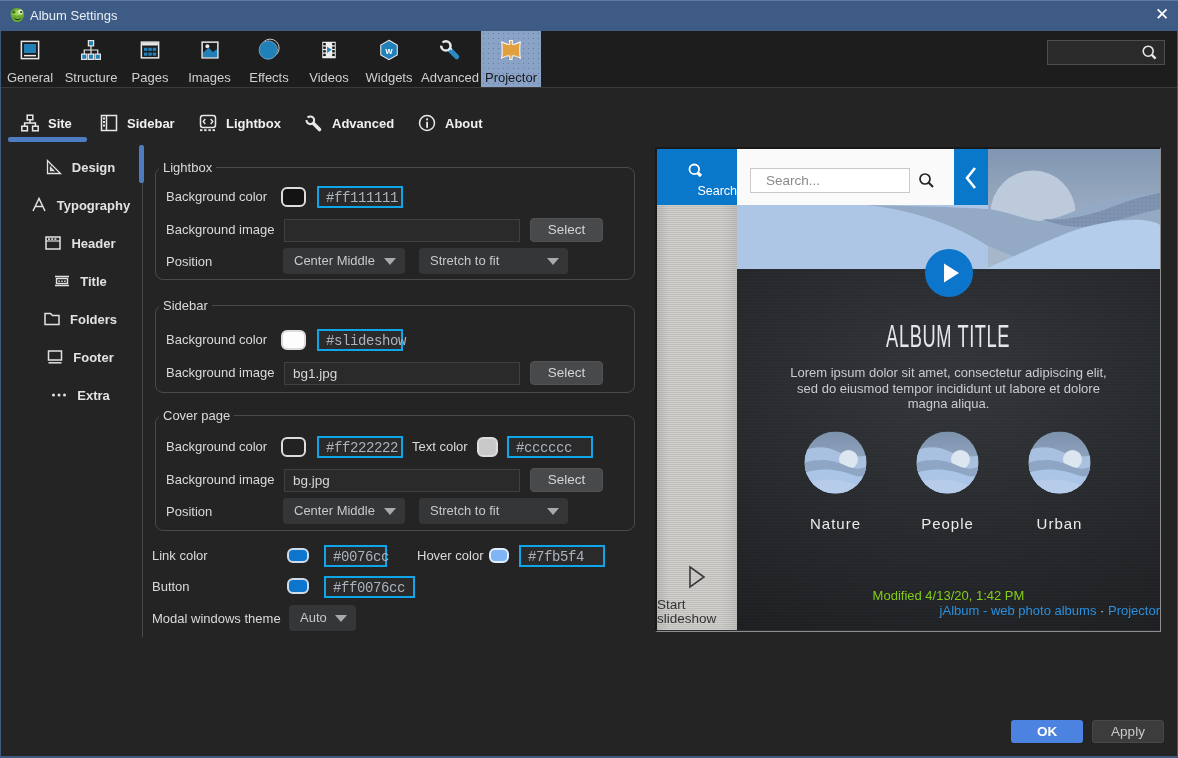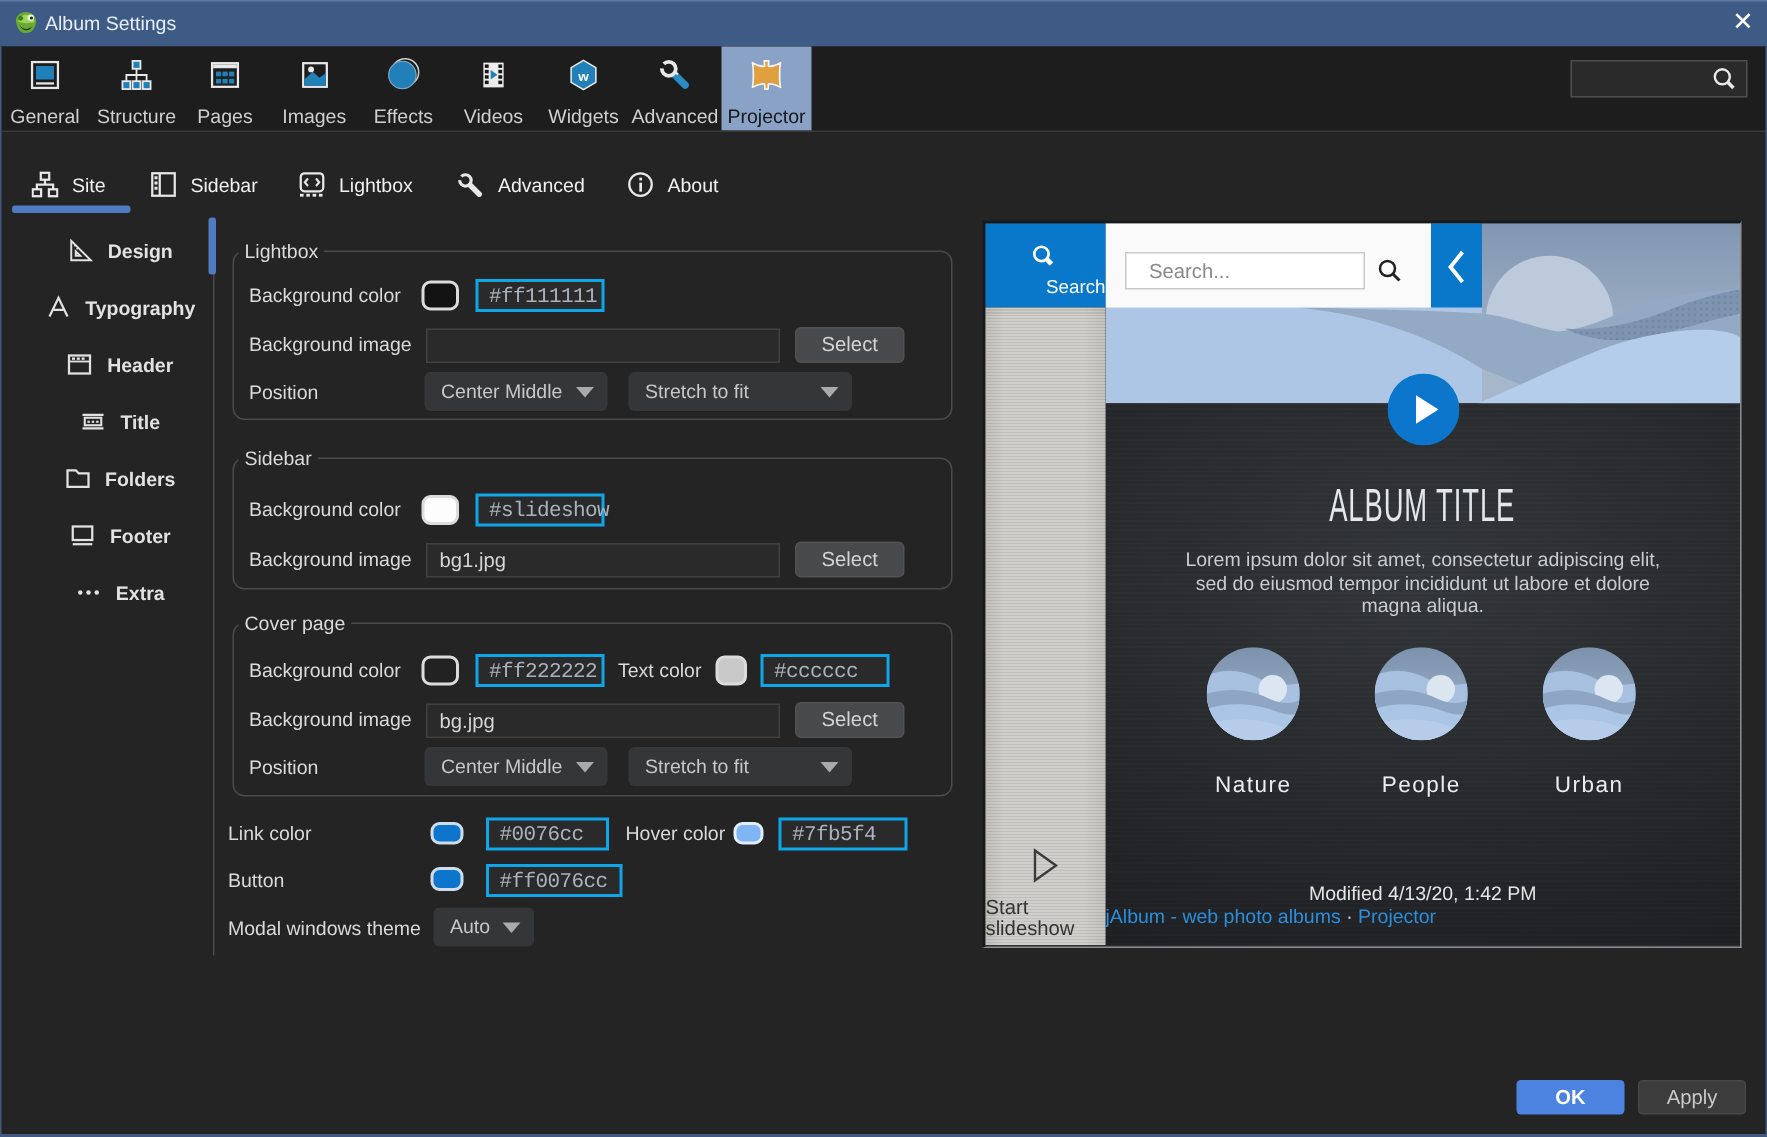--- a/index.html
+++ b/index.html
@@ -14,21 +14,21 @@
 #bright{left:1177px;top:31px;width:1px;height:727px;background:#41597f;}
 #bbot{left:0;top:756px;width:1178px;height:2px;background:#41597f;}
 
 #toolbar{left:1px;top:31px;width:1176px;height:56px;background:#1d1d1d;}
 #toolsep{left:1px;top:87px;width:1176px;height:1px;background:#3a3a3a;}
 .titem{position:absolute;top:0;height:56px;text-align:center;}
 .titem .ic{position:absolute;top:7px;left:50%;margin-left:-12px;width:24px;height:24px;}
 .titem .lb{position:absolute;top:39px;width:100%;text-align:center;font-size:13px;color:#cfcfcf;}
 #proj-hl{left:481px;top:0;width:60px;height:56px;background:#8aa2c6;
   background-image:radial-gradient(rgba(44,66,104,.38) 10%,transparent 11%);background-size:5px 5px;}
-.tab{position:absolute;top:108px;height:30px;display:flex;align-items:center;gap:9px;color:#f0f0f0;font-size:13px;font-weight:normal;}
+.tab{position:absolute;top:108px;height:30px;display:flex;align-items:center;gap:9px;color:#f0f0f0;font-size:13px;font-weight:bold;}
 #tab-underline{left:8px;top:137px;width:79px;height:5px;background:#4d7cc2;border-radius:2px;}
 
 #railsep{left:142px;top:145px;width:1px;height:492px;background:#4a4a4a;}
 #railbar{left:139px;top:145px;width:5px;height:38px;background:#4d7cc2;border-radius:2px;}
 .nav{position:absolute;left:0;width:160px;height:38px;display:flex;align-items:center;justify-content:center;gap:9px;color:#e2e2e2;font-size:13px;font-weight:bold;}
 
 .group{position:absolute;left:155px;width:480px;border:1px solid #4a4a4a;border-radius:8px;box-sizing:border-box;}
 .gtitle{position:absolute;left:3px;top:-8px;background:#242424;padding:0 4px;font-size:13px;color:#dadada;}
 .flabel{position:absolute;color:#dadada;font-size:13px;}
 .swatch{position:absolute;width:24px;height:19px;border:2px solid #dcdcdc;border-radius:6px;box-sizing:content-box;}
@@ -46,21 +46,21 @@
 #pv-gray{left:0;top:56px;width:80px;height:425px;background:#c9c8c4;
  background-image:repeating-linear-gradient(180deg,rgba(255,255,255,.13) 0 1px,rgba(0,0,0,.05) 1px 2px),linear-gradient(90deg,rgba(0,0,0,.09),rgba(0,0,0,0) 15%,rgba(0,0,0,0) 82%,rgba(0,0,0,.07));}
 #pv-white{left:80px;top:0;width:217px;height:56px;background:#fafafa;}
 #pv-input{left:93px;top:19px;width:160px;height:25px;border:1px solid #c9c9c9;background:#fff;box-sizing:border-box;color:#8a8a8a;font-size:13.5px;line-height:23px;padding-left:15px;}
 #pv-bluebtn{left:297px;top:0;width:34px;height:56px;background:#0978cb;}
 #pv-dark{left:80px;top:120px;width:423px;height:361px;background:
  radial-gradient(ellipse 115% 90% at 50% 32%, rgba(255,255,255,.04), rgba(0,0,0,.40)),
  repeating-linear-gradient(180deg, rgba(255,255,255,.016) 0 1px, rgba(0,0,0,.035) 1px 3px),#2c2f33;}
 #pv-play{left:268px;top:100px;width:48px;height:48px;}
 .pv-title{color:#e4e7ea;text-align:center;}
-#pv-links{color:#2b8fdd;font-size:13px;text-align:left;}
+#pv-links{color:#2b8fdd;font-size:13px;text-align:right;}
 .thlabel{position:absolute;top:366px;width:121px;text-align:center;color:#ececec;font-size:15px;letter-spacing:1px;}
 </style>
 </head>
 <body>
 
 <div id="titlebar" class="abs"></div>
 <svg class="abs" style="left:9px;top:7px" width="16" height="16" viewBox="0 0 16 16">
  <path d="M2 9 C0.5 4.5 4 1 8 1 C12.5 1 15.5 4 15 8 C14.5 12.5 11.5 15.5 7.5 15 C4 14.6 2.8 12 2 9 Z" fill="#6aaa34"></path>
  <path d="M3 7.5 C4 4 7 2.5 9.5 3 C12 3.5 14 5.5 13.8 8 L8 8.5 Z" fill="#9ed45c"></path>
  <circle cx="11.5" cy="4.8" r="2.2" fill="#e9f3d8"></circle>
@@ -327,21 +327,21 @@
 <div class="hexin" style="left:507px;top:436px;width:86px">#cccccc</div>
 <div class="flabel" style="left:166px;top:472px">Background image</div>
 <div class="txtin" style="left:284px;top:469px;width:236px">bg.jpg</div>
 <div class="selbtn" style="left:530px;top:468px">Select</div>
 <div class="flabel" style="left:166px;top:504px">Position</div>
 <div class="dd" style="left:283px;top:498px;width:122px">Center Middle</div>
 <div class="dd" style="left:419px;top:498px;width:149px">Stretch to fit</div>
 
 <div class="flabel" style="left:152px;top:548px">Link color</div>
 <div class="swatch" style="left:287px;top:548px;width:18px;height:11px;background:#0d76cc;border-color:#cfdcec"></div>
-<div class="hexin" style="left:324px;top:545px;width:82px">#0076cc</div>
+<div class="hexin" style="left:324px;top:545px;width:63px">#0076cc</div>
 <div class="flabel" style="left:417px;top:548px">Hover color</div>
 <div class="swatch" style="left:489px;top:548px;width:16px;height:11px;background:#7fb5f4;border-color:#e2eefb"></div>
 <div class="hexin" style="left:519px;top:545px;width:86px">#7fb5f4</div>
 <div class="flabel" style="left:152px;top:579px">Button</div>
 <div class="swatch" style="left:287px;top:578px;width:18px;height:12px;background:#0d76cc;border-color:#cfdcec"></div>
 <div class="hexin" style="left:324px;top:576px;width:91px">#ff0076cc</div>
 <div class="flabel" style="left:152px;top:611px">Modal windows theme</div>
 <div class="dd" style="left:289px;top:605px;width:67px">Auto</div>
 
 <div id="preview" class="abs">
@@ -421,21 +421,21 @@
   <g clip-path="url(#c2)">
         <use href="#thumbw" x="290.5" y="313.5"></use>
       </g>
   <g clip-path="url(#c3)">
         <use href="#thumbw" x="402.5" y="313.5"></use>
       </g>
  </svg>
  <div class="thlabel" style="left:118px">Nature</div>
  <div class="thlabel" style="left:230px">People</div>
  <div class="thlabel" style="left:342px">Urban</div>
- <div class="abs" style="left:80px;top:439px;width:423px;text-align:center;color:#e5e5e5;font-size:13px">Modified 4/13/20, 1:42 PM</div>
+ <div class="abs" style="left:80px;top:439px;width:423px;text-align:center;color:#84cc16;font-size:13px">Modified 4/13/20, 1:42 PM</div>
  <div id="pv-links" class="abs" style="left:80px;top:454px;width:423px">jAlbum - web photo albums <span style="color:#ddd">·</span> Projector</div>
 </div>
 
 <div id="okbtn" class="abs">OK</div>
 <div id="applybtn" class="abs">Apply</div>
 <div id="bleft" class="abs"></div>
 <div id="bright" class="abs"></div>
 <div id="bbot" class="abs"></div>
 
 </body></html>

